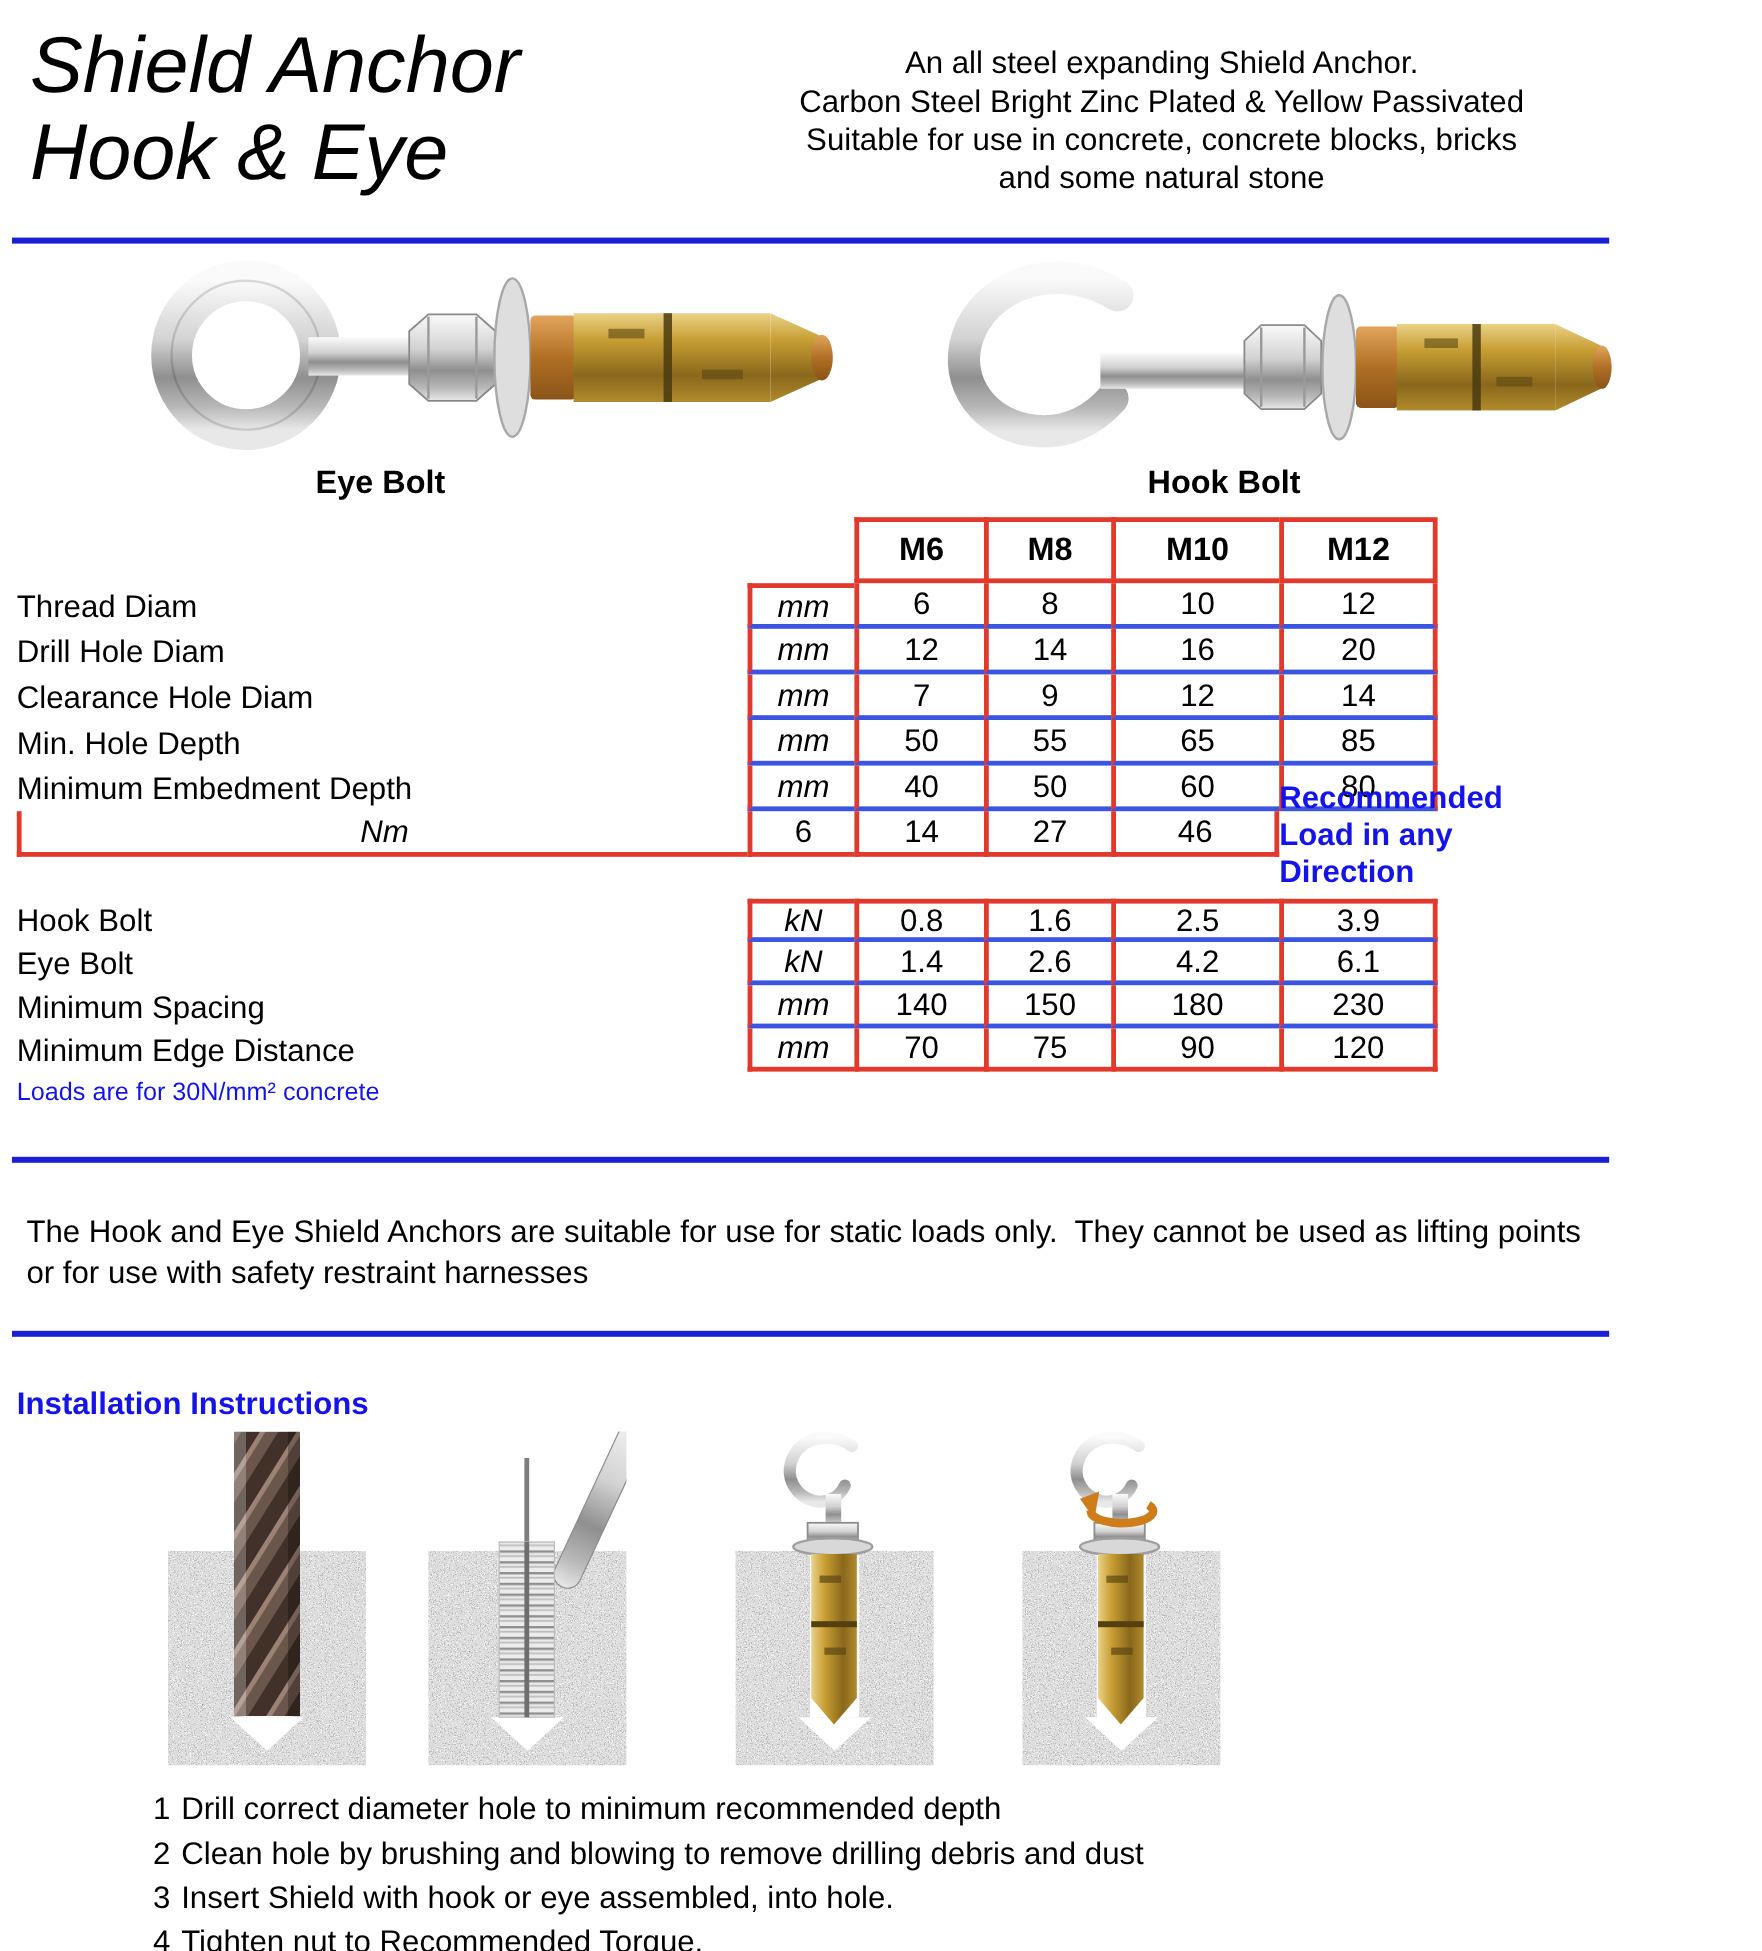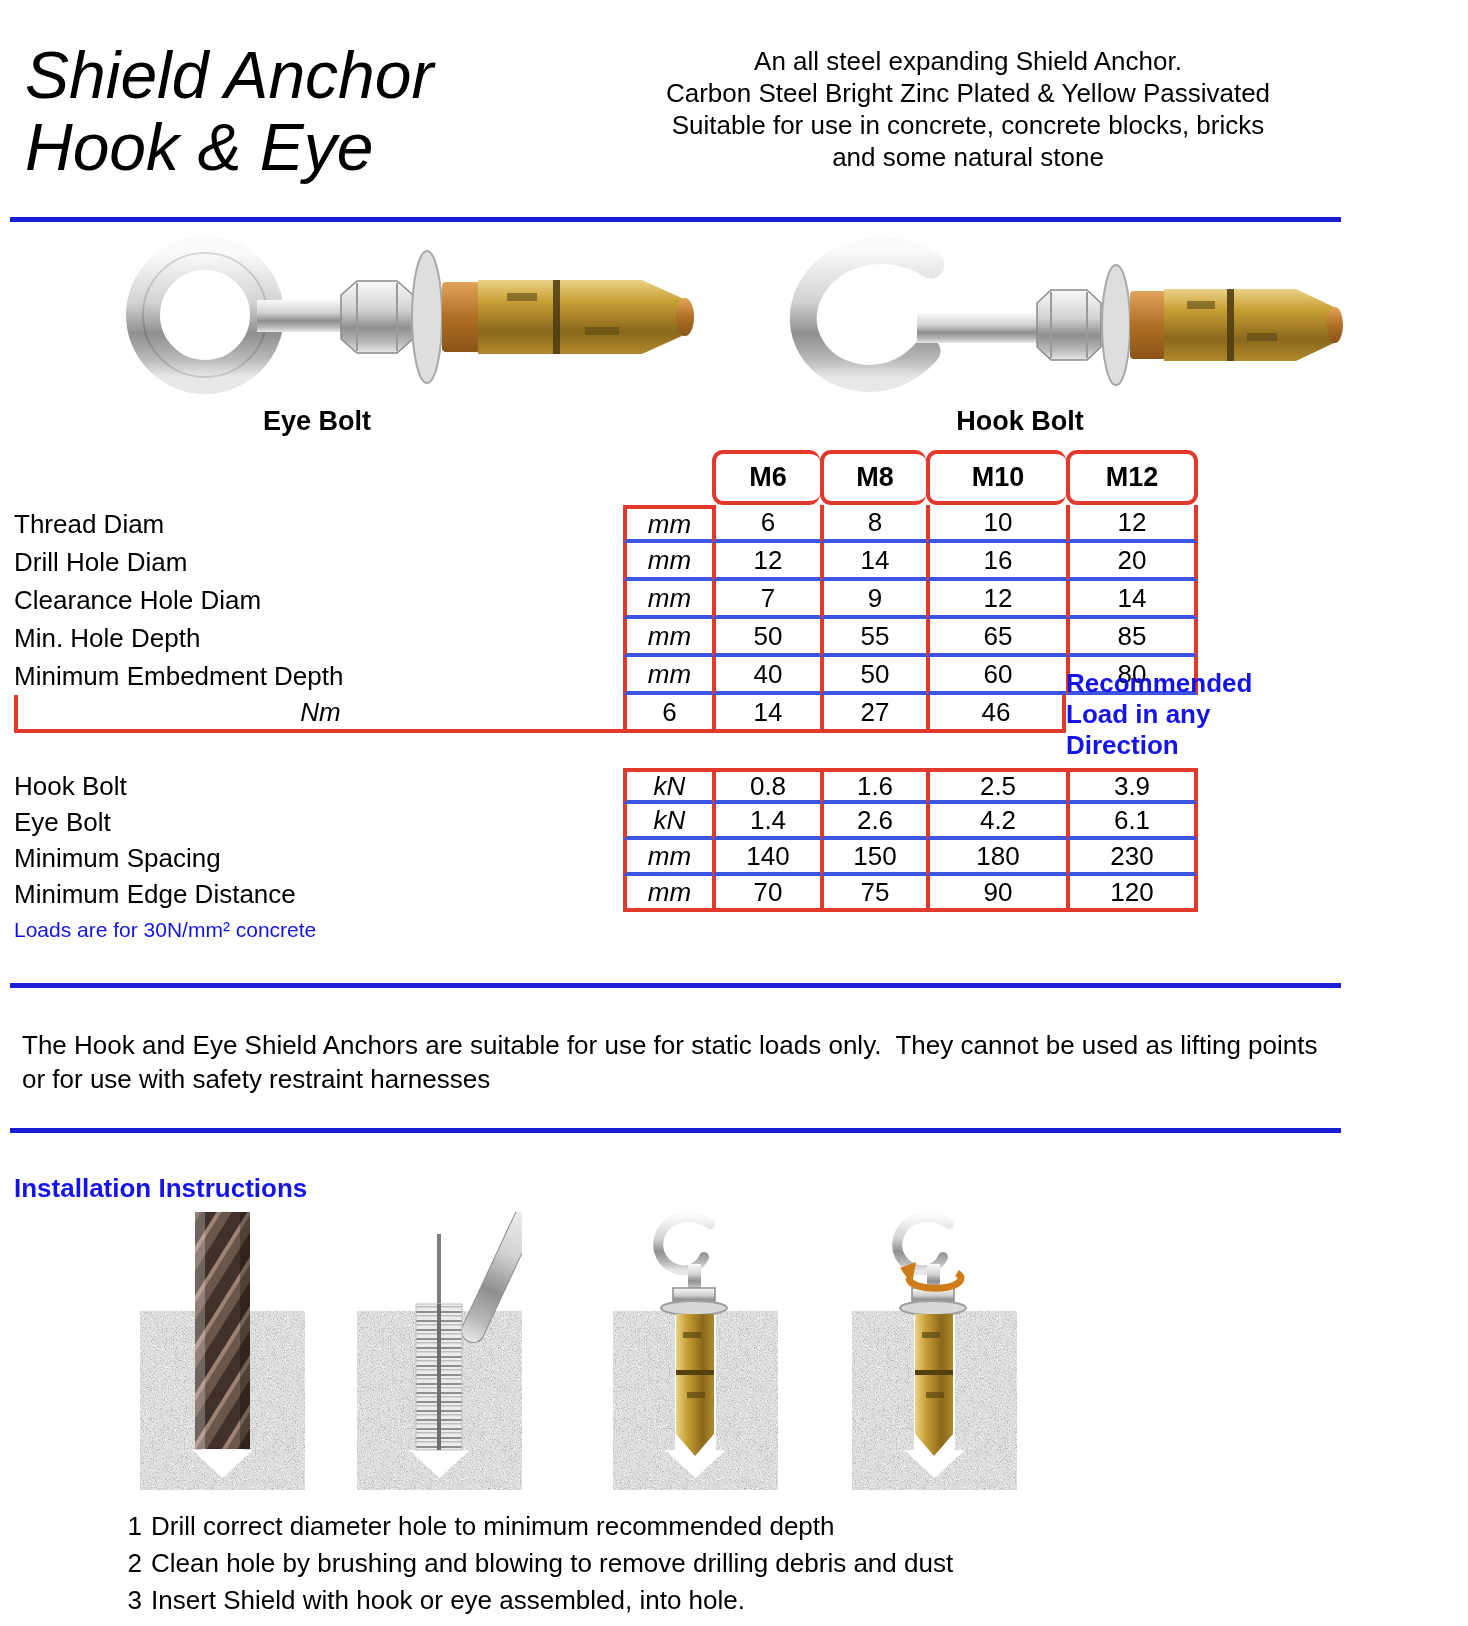--- a/index.html
+++ b/index.html
@@ -14,23 +14,23 @@
     overflow: hidden;
   }
   :root {
     --red: #e3392c;
     --bluline: #3b55e2;
     --blutext: #1414ea;
     --rule: #1a1fd6;
   }
 
   
-  .header-row { display: flex; padding: 39px 0 0 25px; }
+  .header-row { display: flex; padding: 18px 0 0 25px; }
   .title { font-size: 66px; line-height: 72px; font-style: italic; letter-spacing: 0; }
-  .intro { width: 700px; margin-left: auto; margin-right: 150px; margin-top: 6px;
+  .intro { width: 700px; margin-left: auto; margin-right: 150px; margin-top: 18px;
            font-size: 26px; line-height: 32px; text-align: center; }
 
   .rule { height: 5px; width: 1331px; margin-left: 10px; background: var(--rule); }
   .rule1 { margin-top: 34px; }
   .rule2 { margin-top: 37px; }
   .rule3 { margin-top: 32px; }
 
   
   .products-row { position: relative; height: 228px; }
   .photo { position: absolute; top: 13px; }
@@ -46,21 +46,21 @@
     display: grid;
     margin-left: 14px;
     width: 1184px;
     grid-template-columns: 609px 89px 108px 106px 140px 132px;
     grid-template-rows: 55px 38px 38px 38px 38px 38px 38px 35px 36px 36px 36px 36px 34px;
   }
   .cell { display: flex; align-items: center; justify-content: center;
           font-size: 26px; min-width: 0; }
   .lbl  { justify-content: flex-start; }
   .un   { font-style: italic; }
-  .hd   { font-weight: bold; font-size: 27px; border-radius: 11px; }
+  .hd   { font-weight: bold; font-size: 27px; }
   .bl  { border-left: 4px solid var(--red); }
   .br  { border-right: 4px solid var(--red); }
   .bt  { border-top: 4px solid var(--red); }
   .bbr { border-bottom: 4px solid var(--red); }
   .bbb { border-bottom: 4px solid var(--bluline); }
   .load-hd { color: var(--blutext); font-weight: bold; font-size: 26px; }
   .spacer5 { grid-column: 2 / 7; }
   .foot { grid-column: 1 / 7; justify-content: flex-start; align-items: flex-start;
           padding-top: 6px; color: var(--blutext); font-size: 21px; }
 

